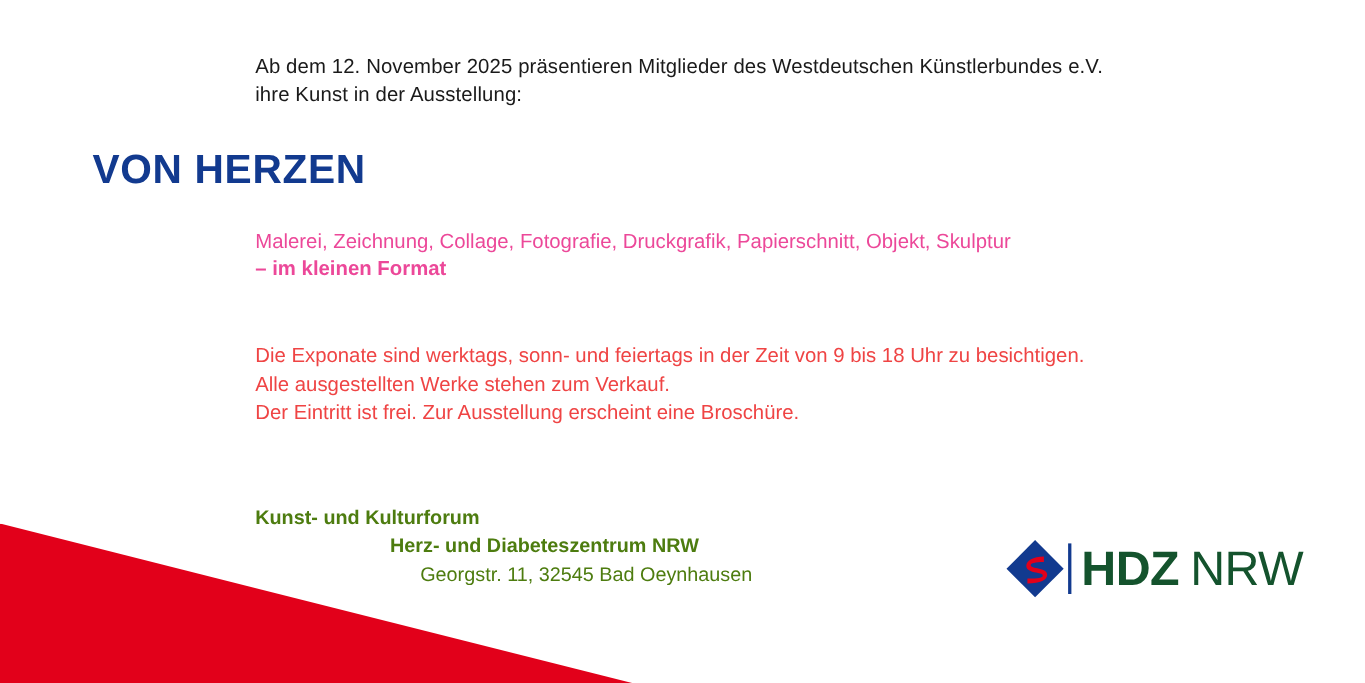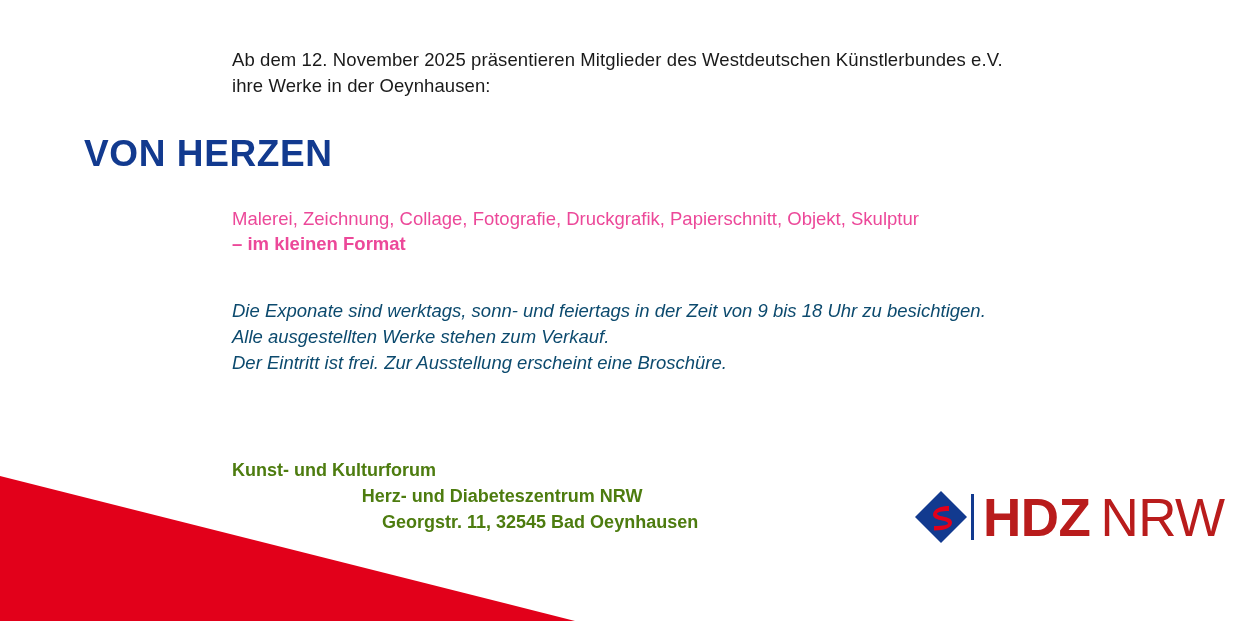--- a/index.html
+++ b/index.html
@@ -56,37 +56,36 @@
     font-size: 18.5px;
     line-height: 25px;
     color: #ec4899;
   }
   .genres .second {
     font-weight: bold;
   }
   .info {
     position: absolute;
     left: 232px;
-    top: 298px;
+    top: 310px;
     font-size: 18.5px;
     line-height: 26px;
-    color: #0c4a6e;
-    font-style: italic;
+    color: #ef4444;
   }
   .venue {
     position: absolute;
     left: 232px;
     top: 457px;
     font-size: 18px;
     line-height: 26px;
     color: #4d7c0f;
     font-weight: bold;
   }
   .venue .l2 { padding-left: 74px; text-align: center; }
-  .venue .l3 { padding-left: 150px; font-weight: bold; }
+  .venue .l3 { padding-left: 150px; font-weight: normal; }
 
   
   #logo {
     position: absolute;
     left: 913px;
     top: 489px;
     display: flex;
     align-items: center;
     height: 56px;
   }
@@ -96,39 +95,39 @@
     position: relative;
     flex: 0 0 auto;
   }
   #logo .bar {
     width: 3px;
     height: 46px;
     background: #123a8f;
     margin: 0 9px 0 2px;
   }
   #logo .wordmark {
-    font-size: 53px;
+    font-size: 44px;
     line-height: 41px;
-    color: #b91c1c;
+    color: #14532d;
     letter-spacing: -0.5px;
     white-space: nowrap;
   }
   #logo .wordmark .hdz { font-weight: bold; }
   #logo .wordmark .nrw { font-weight: normal; margin-left: 10px; }
 </style>
 </head>
 <body>
 
 <div id="poster">
 
   <div id="red-wedge"></div>
 
   <div class="intro">
     <div>Ab dem 12. November 2025 präsentieren Mitglieder des Westdeutschen Künstlerbundes e.V.</div>
-    <div>ihre Werke in der Oeynhausen:</div>
+    <div>ihre Kunst in der Ausstellung:</div>
   </div>
 
   <div class="title">VON HERZEN</div>
 
   <div class="genres">
     <div>Malerei, Zeichnung, Collage, Fotografie, Druckgrafik, Papierschnitt, Objekt, Skulptur</div>
     <div class="second">– im kleinen Format</div>
   </div>
 
   <div class="info">

